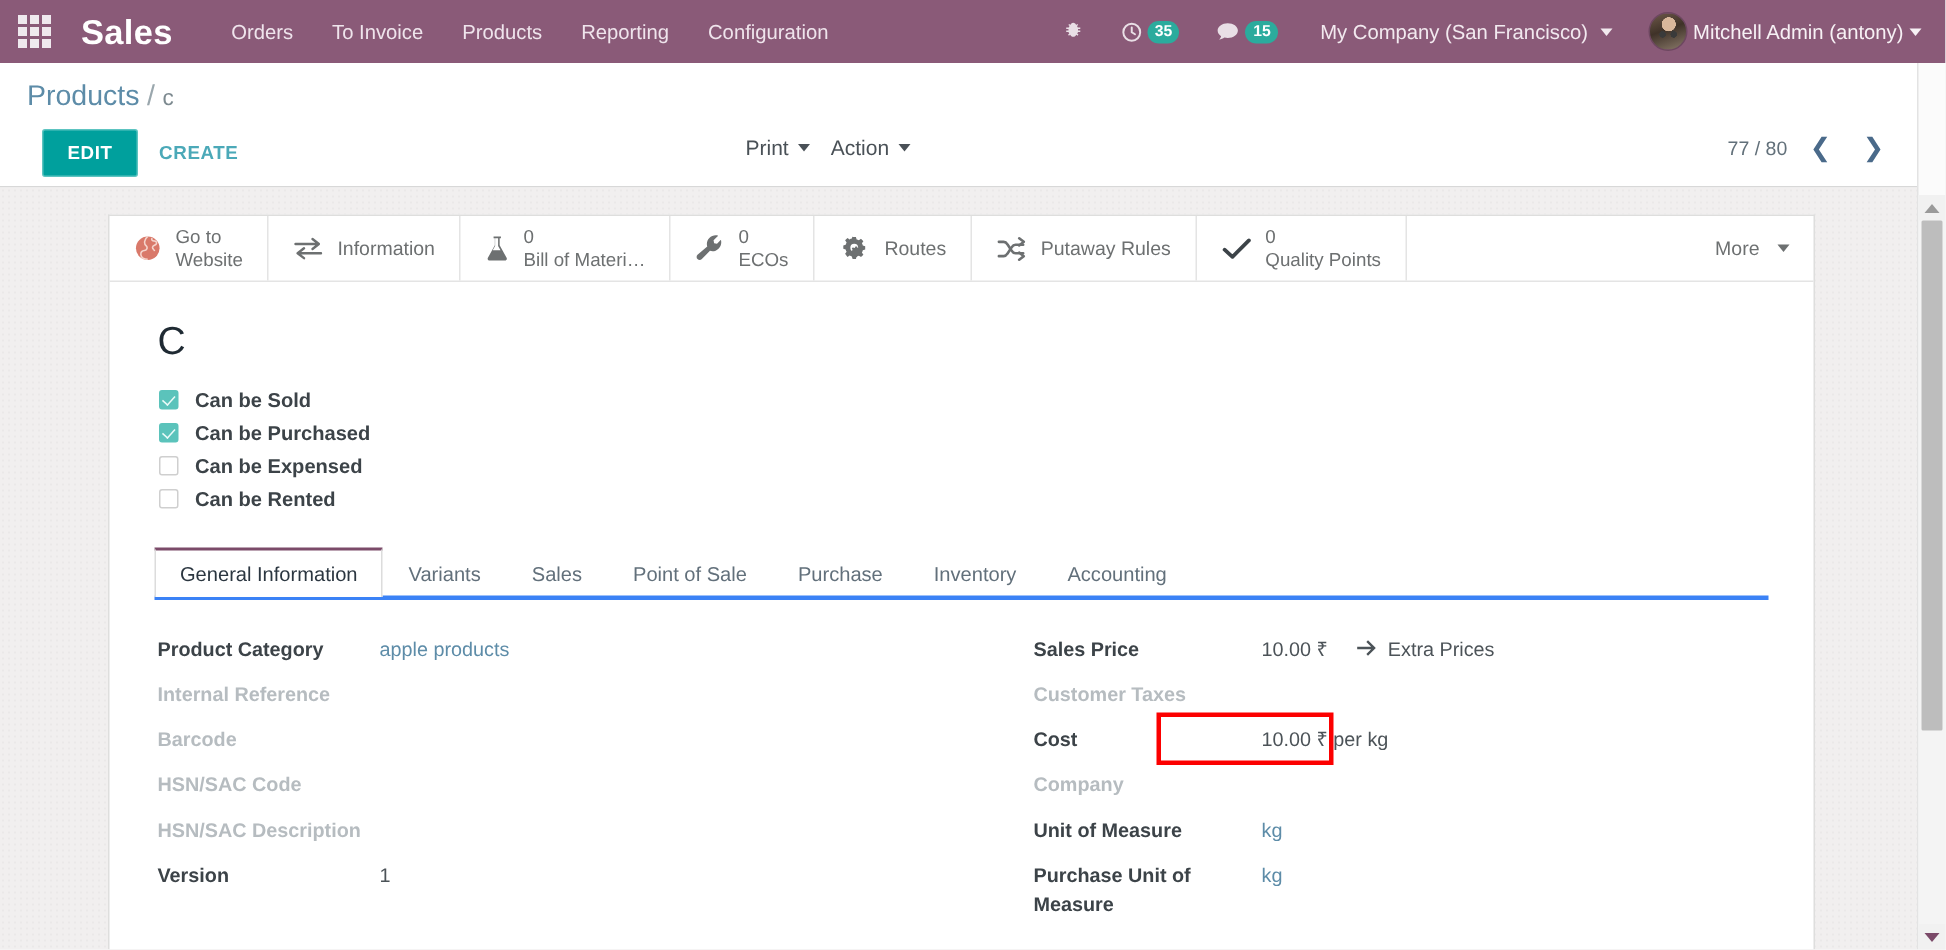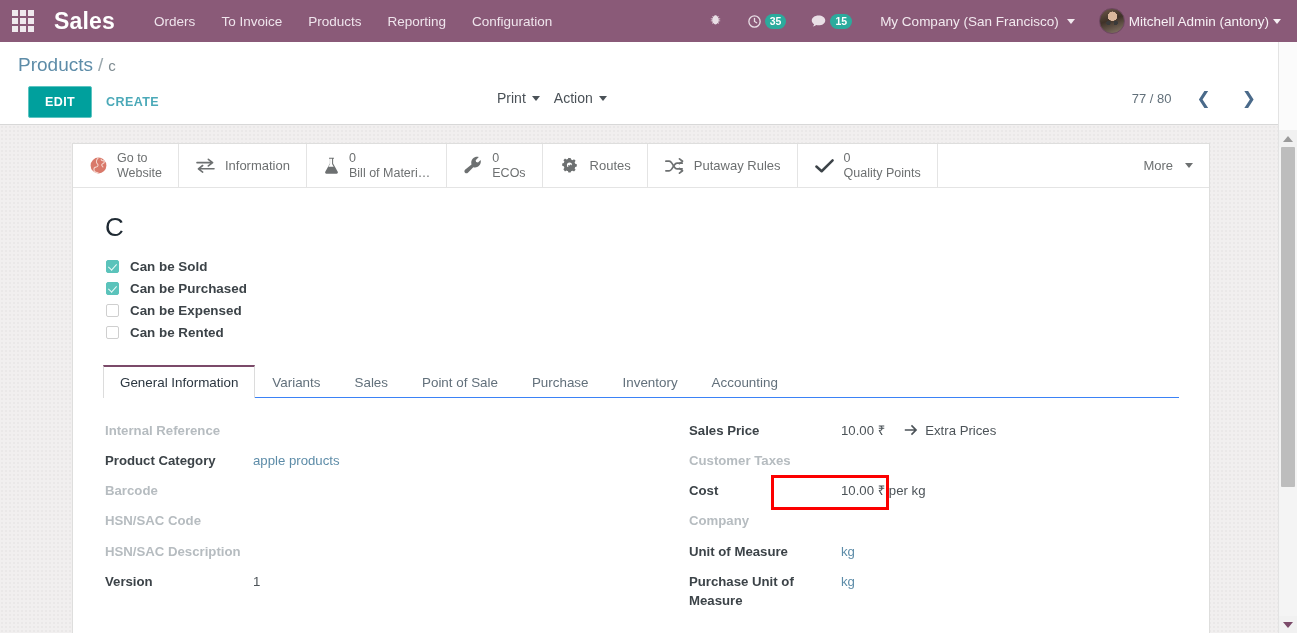--- a/index.html
+++ b/index.html
@@ -121,21 +121,21 @@
     letter-spacing: .4px; padding: 8px 14px; cursor: pointer;
   }
   .cp-mid {
     position: absolute; top: 48px; left: 497px;
     display: flex; align-items: center; gap: 14px;
     font-size: 14px; color: #4a5157; justify-content: space-between;
   }
   .cp-mid .dd { display:flex; align-items:center; gap:6px; cursor:pointer; }
   .cp-pager {
     position: absolute; top: 48px; right: 16px;
-    display: flex; align-items: center; gap: 19px;
+    display: flex; align-items: center; gap: 9px;
     font-size: 13px; color: #62707a;
   }
   .pager-btn {
     color: #4a6a8a; cursor: pointer;
     padding: 0 6px; font-size: 17px; line-height: 17px;
   }
 
   
   .sheet-bg {
     position: absolute; top: 125px; left: 0;
@@ -198,21 +198,21 @@
   }
   .checkrow label {
     font-size: 13.4px; font-weight: 700; color: #3c4348;
     cursor: pointer;
   }
 
   
   .tabs {
     display: flex; align-items: flex-end;
     margin: 25px 0 0 0;
-    border-bottom: 1px solid #3b82f6;
+    border-bottom: 3px solid #3b82f6;
   }
   .tab {
     font-size: 13.4px; color: #62707b;
     padding: 9px 16px 8px 16px;
     border: 1px solid transparent;
     border-bottom: none; cursor: pointer;
     margin-bottom: -1px; background: transparent;
   }
   .tab.active {
     color: #2b3640; background: #fff;
@@ -485,26 +485,26 @@
           <div class="tab">Point of Sale</div>
           <div class="tab">Purchase</div>
           <div class="tab">Inventory</div>
           <div class="tab">Accounting</div>
         </div>
 
         <div class="form">
 
           <div class="col left">
             <div class="frow">
+              <div class="flabel">Product Category</div>
+              <div class="fval link">apple products</div>
+            </div>
+            <div class="frow">
               <div class="flabel muted">Internal Reference</div>
               <div class="fval"></div>
-            </div>
-            <div class="frow">
-              <div class="flabel">Product Category</div>
-              <div class="fval link">apple products</div>
             </div>
             <div class="frow">
               <div class="flabel muted">Barcode</div>
               <div class="fval"></div>
             </div>
             <div class="frow">
               <div class="flabel muted">HSN/SAC Code</div>
               <div class="fval"></div>
             </div>
             <div class="frow">

